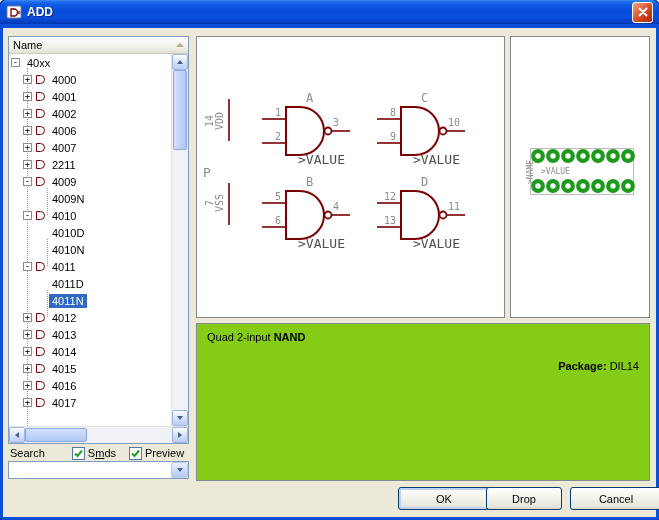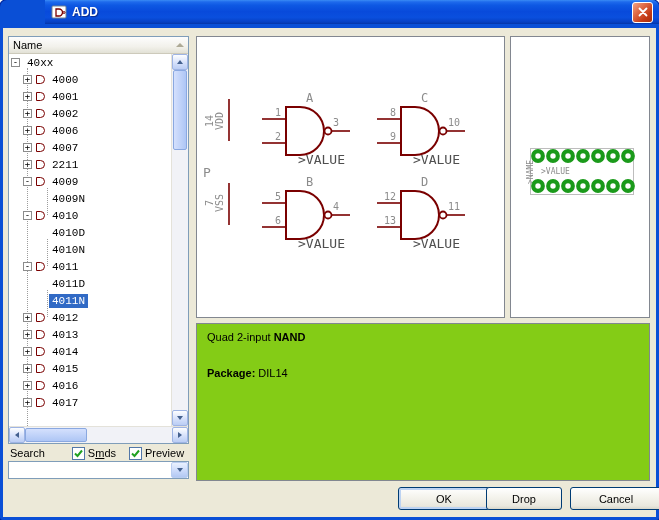--- a/index.html
+++ b/index.html
@@ -1,42 +1,42 @@
 <!DOCTYPE html>
 <html style="--sel: #316AC5;"><head>
 <meta charset="utf-8">
 <style>
   html,body{margin:0;padding:0;background:#ffffff;}
   *{box-sizing:border-box;}
   .dialog{position:relative;width:659px;height:520px;background:#0A4FD6;border-radius:7px 7px 3px 3px;overflow:hidden;
           font-family:"Liberation Sans",sans-serif;box-shadow:0 0 0 1px #01259B;}
   
   .titlebar{position:absolute;left:0;top:0;right:0;height:19px;display:flex;align-items:center;padding:12px 6px;
-            background:linear-gradient(180deg,#3A8BF5 0%,#1E6AEC 8%,#0E58E3 22%,#084ADB 48%,#0A4FDE 72%,#0640C4 92%,#0435A8 100%);margin-left:45px;}
+            background:linear-gradient(180deg,#3A8BF5 0%,#1E6AEC 8%,#0E58E3 22%,#084ADB 48%,#0A4FDE 72%,#0640C4 92%,#0435A8 100%);}
   .app-icon{width:16px;height:16px;margin-right:5px;display:flex;align-items:center;}
   .title-text{color:#ffffff;font-weight:bold;font-size:12px;text-shadow:1px 1px 1px #0A2A8A;}
   .close-btn{margin-left:auto;width:21px;height:21px;border:1px solid #ffffff;border-radius:3px;display:flex;align-items:center;justify-content:center;
              background:linear-gradient(135deg,#F2A385 0%,#E06B47 35%,#C53B16 70%,#A62D0D 100%);cursor:default;}
   
   .client{position:absolute;left:3px;right:3px;top:28px;bottom:3px;background:#ECE9D8;}
   
   .tree-panel{position:absolute;left:5px;top:8px;width:181px;height:408px;background:#ffffff;border:1px solid #7F9DB9;display:flex;flex-direction:column;}
   .tree-header{flex:0 0 17px;height:17px;display:flex;align-items:center;padding:0 4px;font-size:11px;color:#000;
                background:linear-gradient(180deg,#FDFDFD 0%,#F2F1EB 60%,#E2E1D6 100%);border-bottom:1px solid #CDCABB;justify-content:space-between;}
   .sort-arrow{margin-left:30px;width:0;height:0;border-left:4px solid transparent;border-right:4px solid transparent;border-bottom:4px solid #AEAA96;}
   .tree-body{flex:1;display:flex;min-height:0;}
   .tree-viewport{flex:1;position:relative;overflow:hidden;font-size:11px;}
   .tree-row{height:17px;display:flex;align-items:center;white-space:nowrap;position:relative;}
   .tree-row.lvl0{padding-left:2px;}
   .tree-row.lvl1{padding-left:14px;}
   .tree-row.lvl2{padding-left:40px;}
   .expander{flex:0 0 9px;width:9px;height:9px;border:1px solid #8C8C8C;background:#fff;color:#000;
             font:9px/7px "DejaVu Sans Mono",monospace;text-align:center;margin-right:4px;position:relative;z-index:2;}
   .dev-icon{flex:0 0 9px;width:9px;height:9px;border:1px solid #7A0000;border-radius:0 5px 5px 0;background:#fff;margin-right:4px;position:relative;z-index:2;}
-  .tree-label{padding:1px 3px;color:#000;position:relative;z-index:2;font-family:Liberation Mono, monospace;}
+  .tree-label{padding:1px 3px;color:#000;position:relative;z-index:2;}
   .selected .tree-label{background:var(--sel,#316AC5);color:#fff;}
   .conn{position:absolute;width:0;border-left:1px dotted #9C9C9C;z-index:1;}
   
   .vscroll{flex:0 0 16px;background:#F1F2F7;border-left:1px solid #E4E2DA;display:flex;flex-direction:column;align-items:stretch;}
   .hscroll{flex:0 0 16px;background:#F1F2F7;border-top:1px solid #E4E2DA;display:flex;}
   .sb-btn{flex:0 0 16px;height:16px;width:16px;display:flex;align-items:center;justify-content:center;border-radius:2px;
           background:linear-gradient(180deg,#FDFEFF 0%,#D6E1FB 55%,#BACDF4 100%);border:1px solid #9EB4E4;}
   .sb-thumb{height:80px;margin:0 1px;background:linear-gradient(90deg,#D4E0FD 0%,#AEC6F5 100%);border:1px solid #8AA8E0;border-radius:2px;}
   .sb-thumb-h{width:62px;margin:1px 0;background:linear-gradient(180deg,#D4E0FD 0%,#AEC6F5 100%);border:1px solid #8AA8E0;border-radius:2px;}
   .sb-spacer{flex:1;}
@@ -52,21 +52,21 @@
   .cbox{width:13px;height:13px;background:#fff;border:1px solid #5277A8;display:flex;align-items:center;justify-content:center;margin-right:3px;}
   .combo{position:absolute;left:5px;top:433px;width:181px;height:18px;background:#fff;border:1px solid #7F9DB9;display:flex;}
   .combo-text{flex:1;font-size:11px;padding:2px 3px;}
   .combo-btn{flex:0 0 17px;display:flex;align-items:center;justify-content:center;border-radius:2px;
              background:linear-gradient(180deg,#E9F1FE 0%,#CBDAFA 55%,#B2C8F3 100%);border:1px solid #B9CDF0;}
   
   .schem-panel{position:absolute;left:193px;top:8px;width:309px;height:282px;background:#fff;border:1px solid #828790;}
   .pkg-panel{position:absolute;left:507px;top:8px;width:140px;height:282px;background:#fff;border:1px solid #828790;}
   .desc-panel{position:absolute;left:193px;top:295px;width:454px;height:158px;background:#84cc16;border:1px solid #828790;
               padding:7px 10px;font-size:11px;color:#000;}
-  .desc-line2{margin-top:24px;} .desc-line3{margin-top:11px;font-weight:bold;}
+  .desc-line2{margin-top:17px;text-align:right;} .desc-line3{margin-top:11px;font-weight:bold;}
   
   .btn{position:absolute;top:459px;width:92px;height:23px;border:1px solid #003C74;border-radius:3px;font-size:11px;color:#000;
        font-family:"Liberation Sans",sans-serif;background:linear-gradient(180deg,#FFFFFF 0%,#F4F3EC 45%,#E9E8DE 85%,#D8D7CA 100%);}
   .btn.default{box-shadow:inset 0 0 0 2px #BDD3F2;}
 </style>
 </head>
 <body>
 
 <div class="dialog">
   <div class="titlebar">

